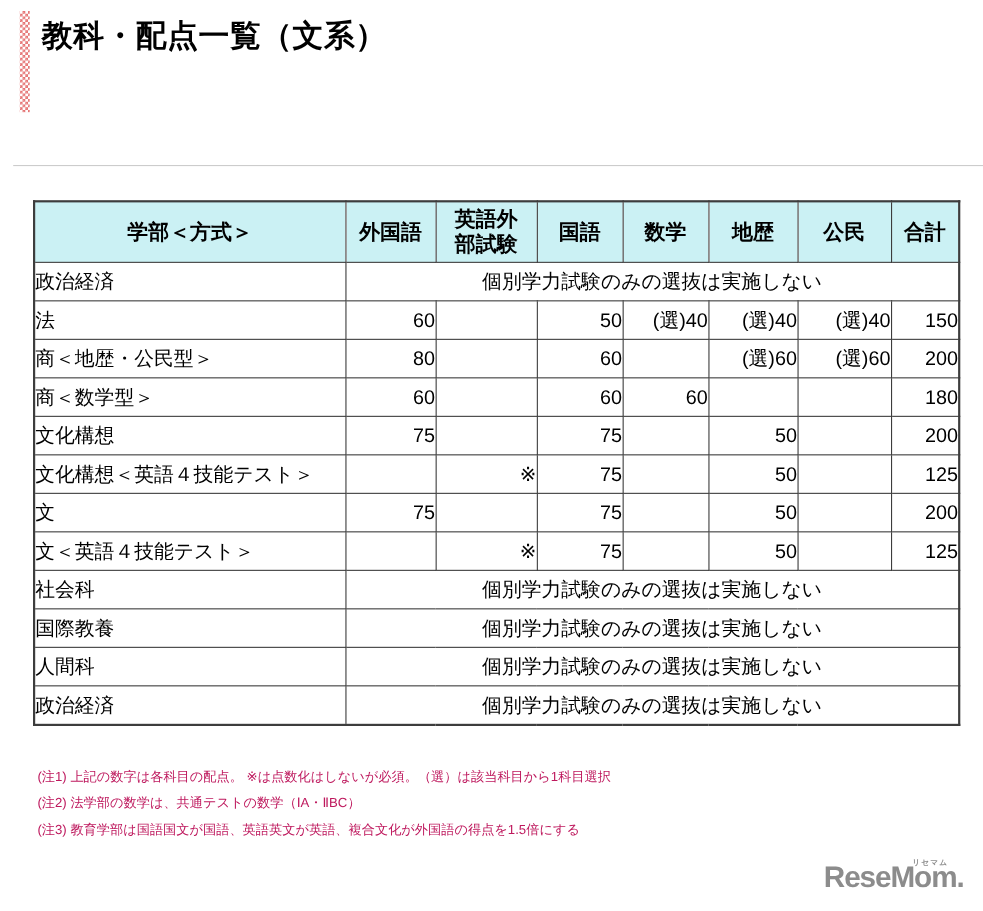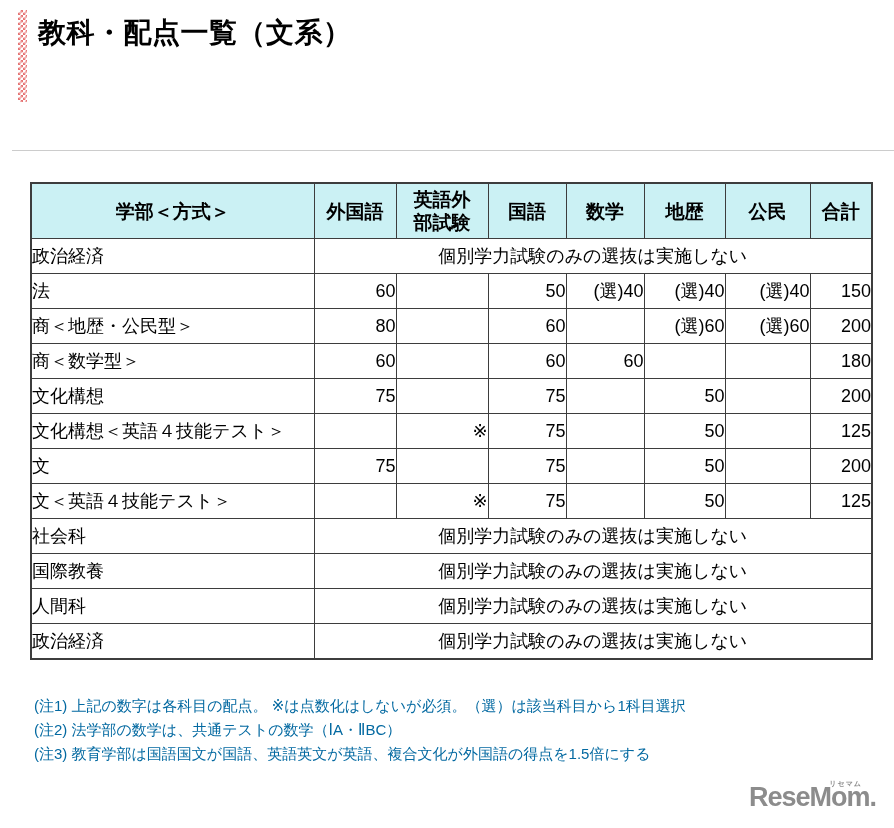--- a/index.html
+++ b/index.html
@@ -48,21 +48,21 @@
     background:#cbf1f4;text-align:left;padding-left:8px;
     white-space:nowrap;
   }
   td.val{text-align:right;}
   td.noexam{text-align:center;padding-left:10px;}
   .c0{width:283px}.c1{width:82px}.c2{width:92px}.c3{width:78px}
   .c4{width:78px}.c5{width:81px}.c6{width:85px}.c7{width:62px}
   
   .notes{
     position:absolute;left:34px;top:694px;width:840px;
-    font-size:15px;line-height:24px;color:#0369a1;
+    font-size:12px;line-height:24px;color:#be185d;
   }
   .notes p{margin:0;}
   
   .logo{
     position:absolute;right:18px;top:782px;
     color:#8c8c8c;font-weight:bold;font-size:27px;letter-spacing:-1px;
   }
   .logo .ruby{
     position:absolute;top:-3px;right:14px;
     font-size:7px;font-weight:bold;letter-spacing:1px;color:#8c8c8c;

